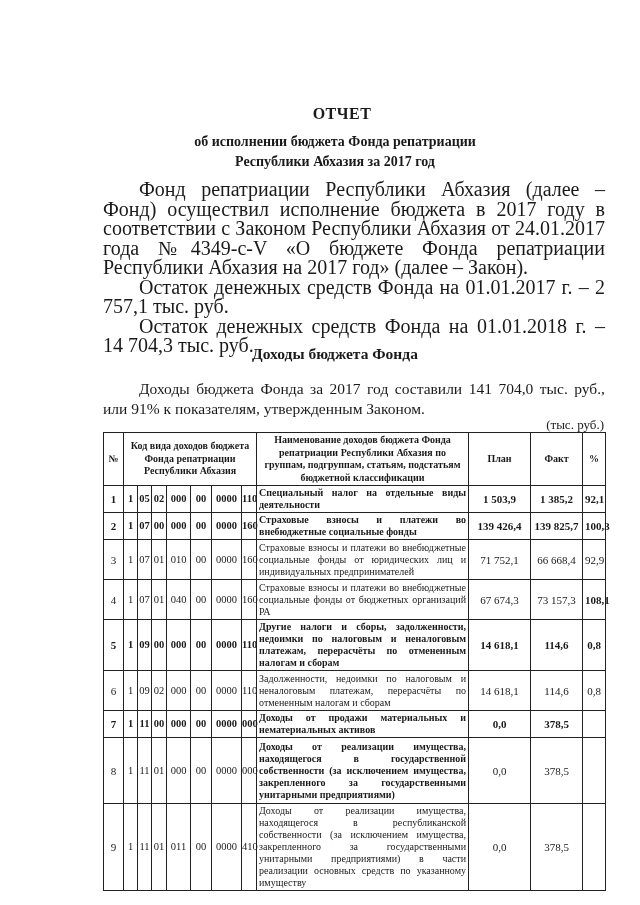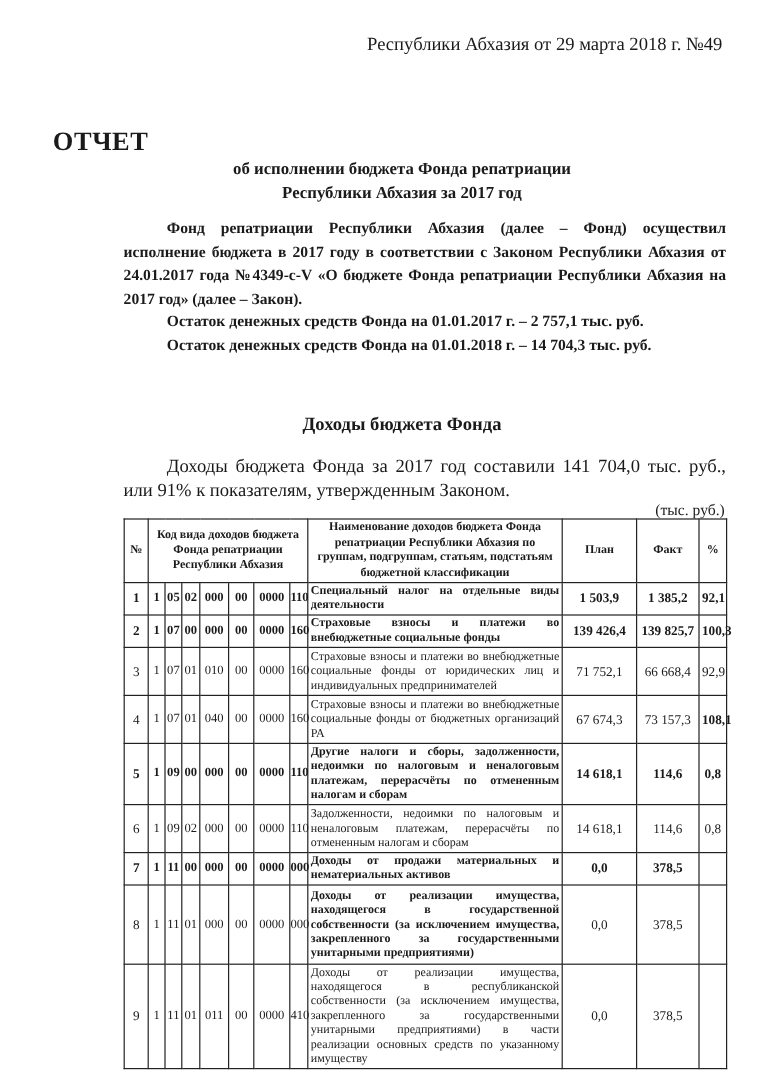--- a/index.html
+++ b/index.html
@@ -2,23 +2,23 @@
 <html><head>
 <meta charset="utf-8">
 <style>
   html, body { margin: 0; padding: 0; background: #ffffff; }
   body {
     width: 640px; height: 905px; position: relative; overflow: hidden;
     font-family: "Liberation Serif", "DejaVu Serif", serif; color: #1a1a1a;
   }
   .appendix { position: absolute; right: 38px; top: 28px; text-align: right; font-size: 15.5px; line-height: 19px; }
   .appendix .ttl { font-weight: bold; }
-  .report-title { position: absolute; left: 0; right: 0; top: 105px; text-align: left; font-weight: bold; font-size: 22px; letter-spacing: 0.5px; padding-left: 44px; }
+  .report-title { position: absolute; left: 0; right: 0; top: 105px; text-align: center; font-weight: bold; font-size: 16px; letter-spacing: 0.5px; padding-left: 44px; }
   .report-sub { position: absolute; left: 0; right: 0; top: 132px; text-align: center; font-weight: bold; font-size: 14px; line-height: 20px; padding-left: 30px; }
-  .body-text { position: absolute; left: 103px; width: 502px; top: 180px; font-size: 13px; line-height: 19.5px; text-align: justify; font-weight: bold; }
+  .body-text { position: absolute; left: 103px; width: 502px; top: 180px; font-size: 20px; line-height: 19.5px; text-align: justify; }
   .body-text p { margin: 0; text-indent: 36px; }
   .section-title { position: absolute; left: 0; right: 0; top: 345px; text-align: center; font-weight: bold; font-size: 15.5px; padding-left: 30px; }
   .section-text { position: absolute; left: 103px; width: 502px; top: 379px; font-size: 15.5px; line-height: 19.5px; text-align: justify; }
   .section-text p { margin: 0; text-indent: 36px; }
   .units { position: absolute; right: 36px; top: 417px; font-size: 13px; }
   table.income {
     position: absolute; left: 103px; top: 432px; width: 502px;
     border-collapse: collapse; table-layout: fixed;
     font-size: 10px; line-height: 12px;
   }
@@ -27,21 +27,20 @@
   table.income td.c { text-align: center; }
   table.income td.n { text-align: left; text-align-last: left; }
   table.income td.num { text-align: center; font-size: 11px; }
   table.income tr.b td { font-weight: bold; }
   table.income tr.total td { font-weight: bold; font-size: 11px; height: 11px; padding-top: 0; padding-bottom: 0; }
 </style>
 </head>
 <body>
 
 <div class="appendix">
-  <div>Республики Абхазия от 29 марта 2018 г. №49</div>
 </div>
 
 <div class="report-title">ОТЧЕТ</div>
 <div class="report-sub">
   <div>об исполнении бюджета Фонда репатриации</div>
   <div>Республики Абхазия за 2017 год</div>
 </div>
 
 <div class="body-text">
   <p>Фонд репатриации Республики Абхазия (далее – Фонд) осуществил исполнение бюджета в 2017 году в соответствии с Законом Республики Абхазия от 24.01.2017 года №4349-с-V «О бюджете Фонда репатриации Республики Абхазия на 2017 год» (далее – Закон).</p>

